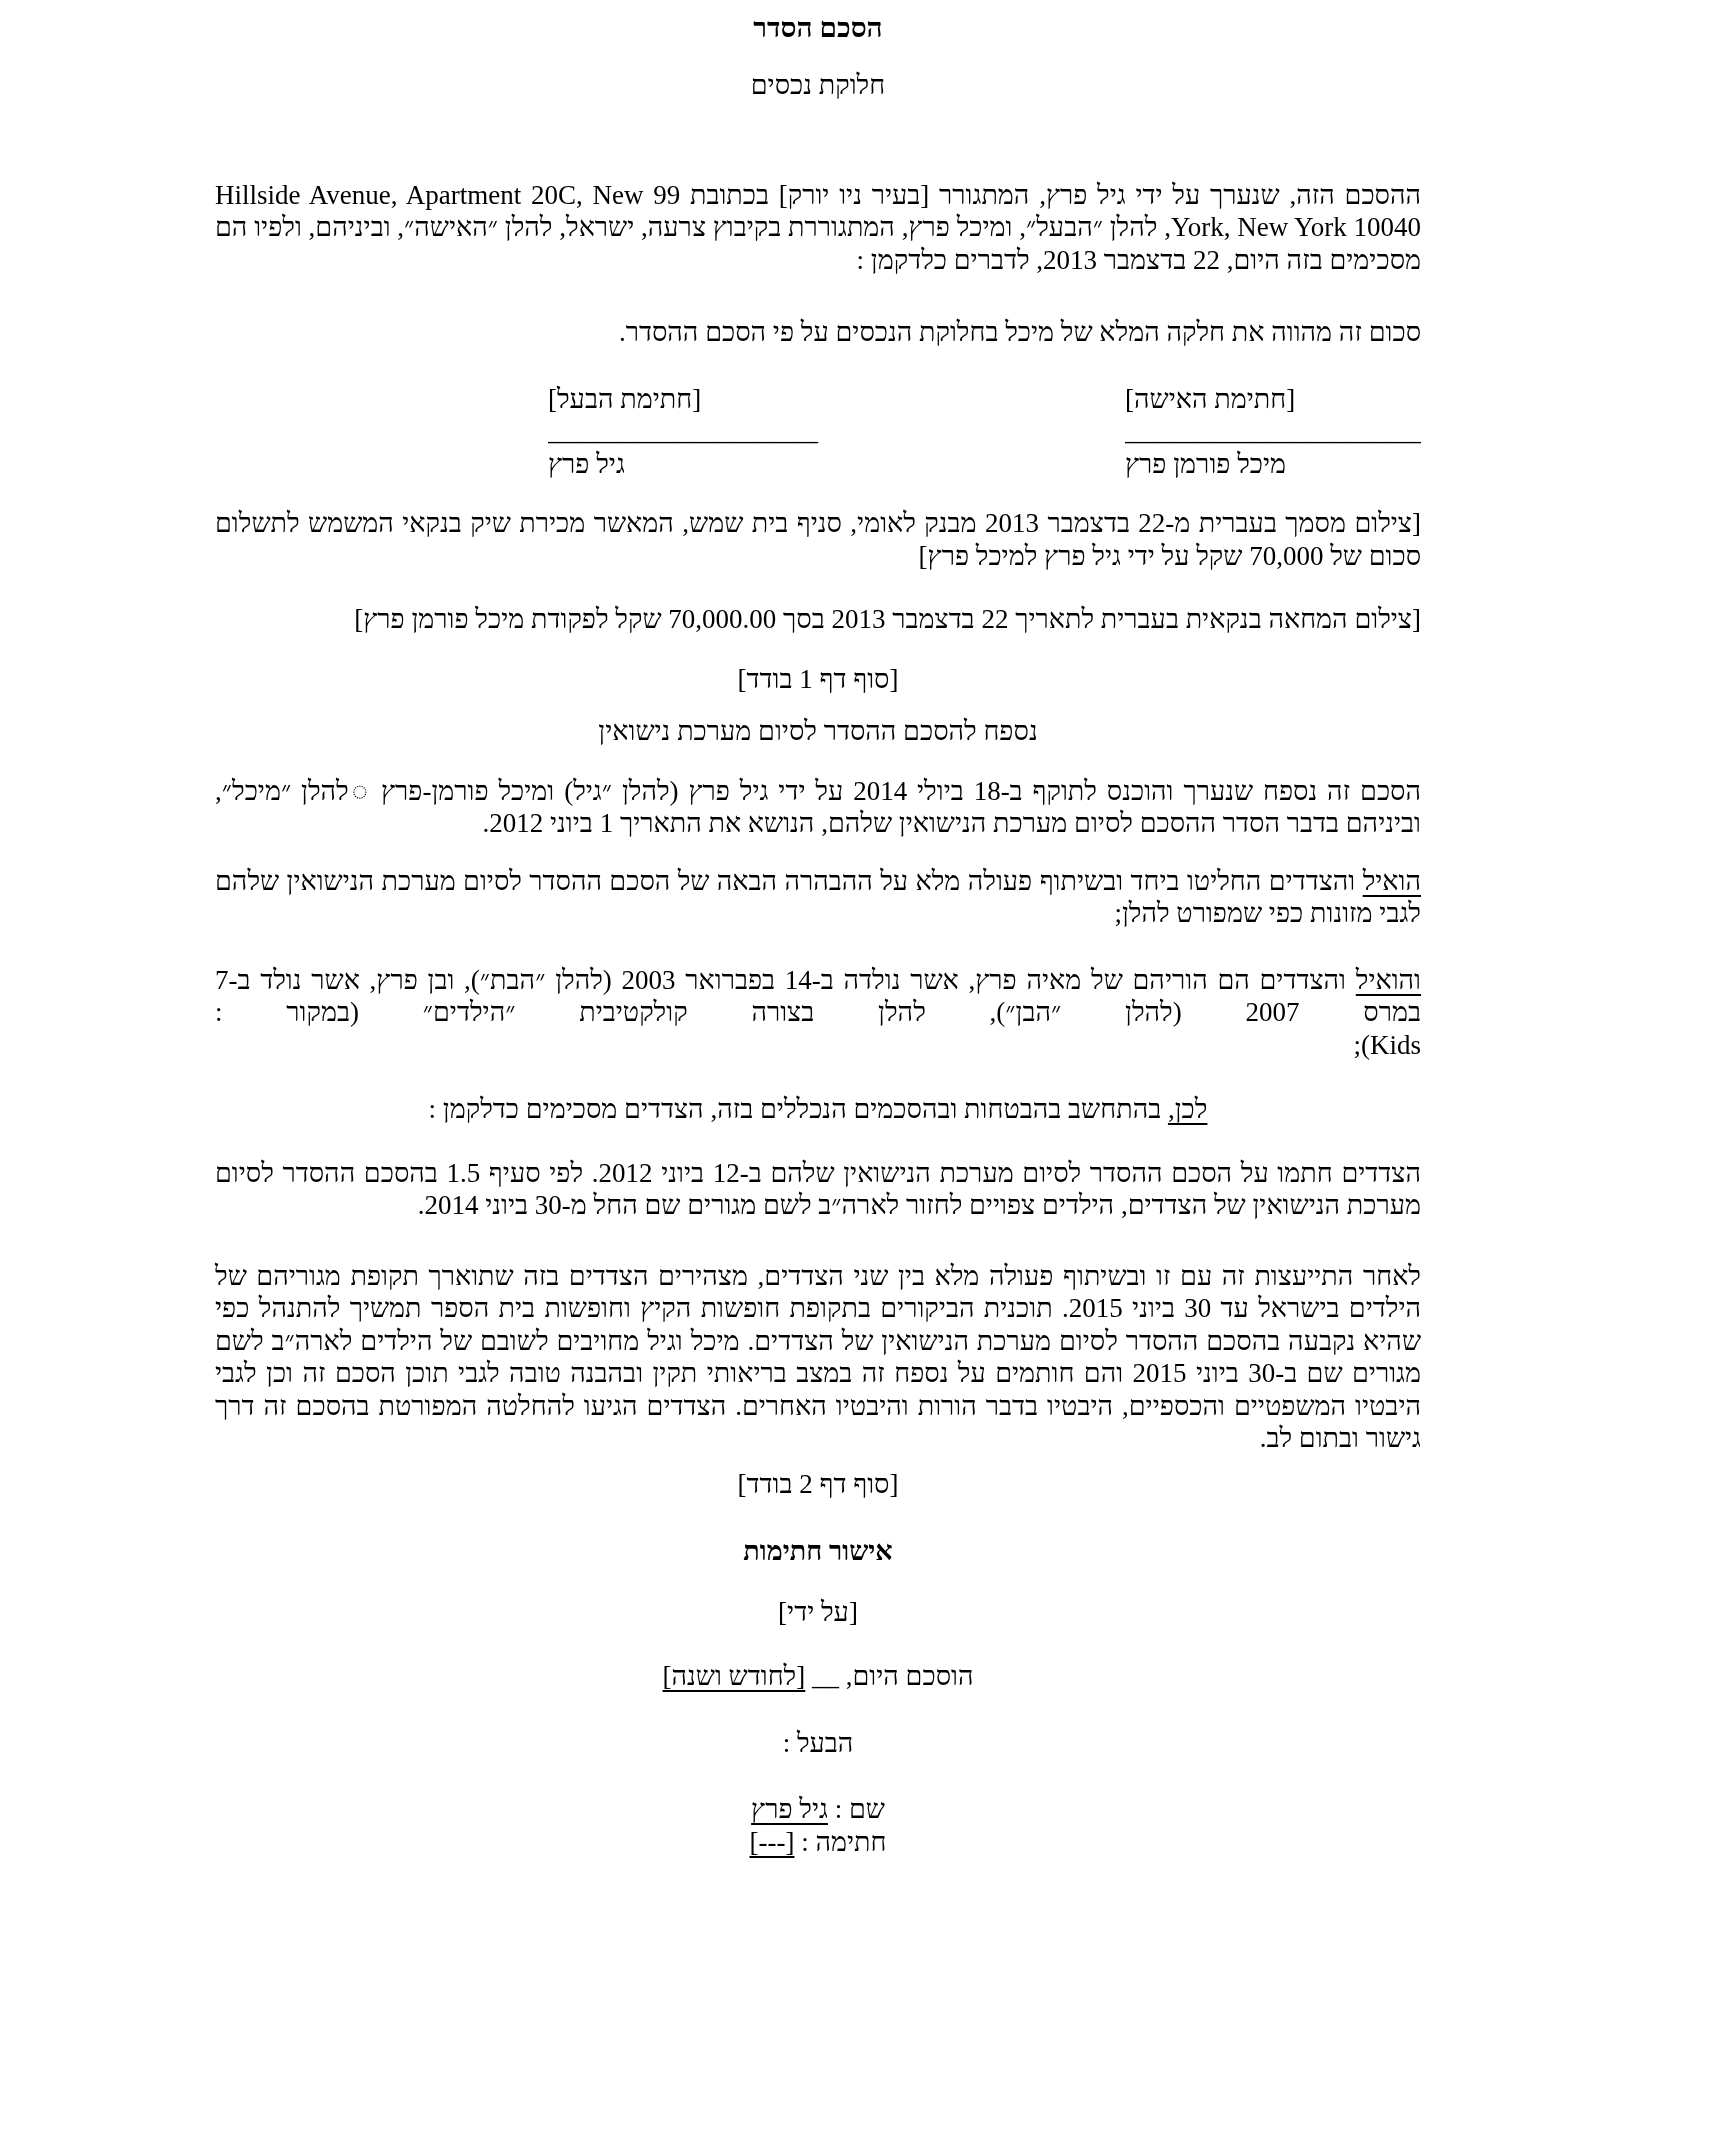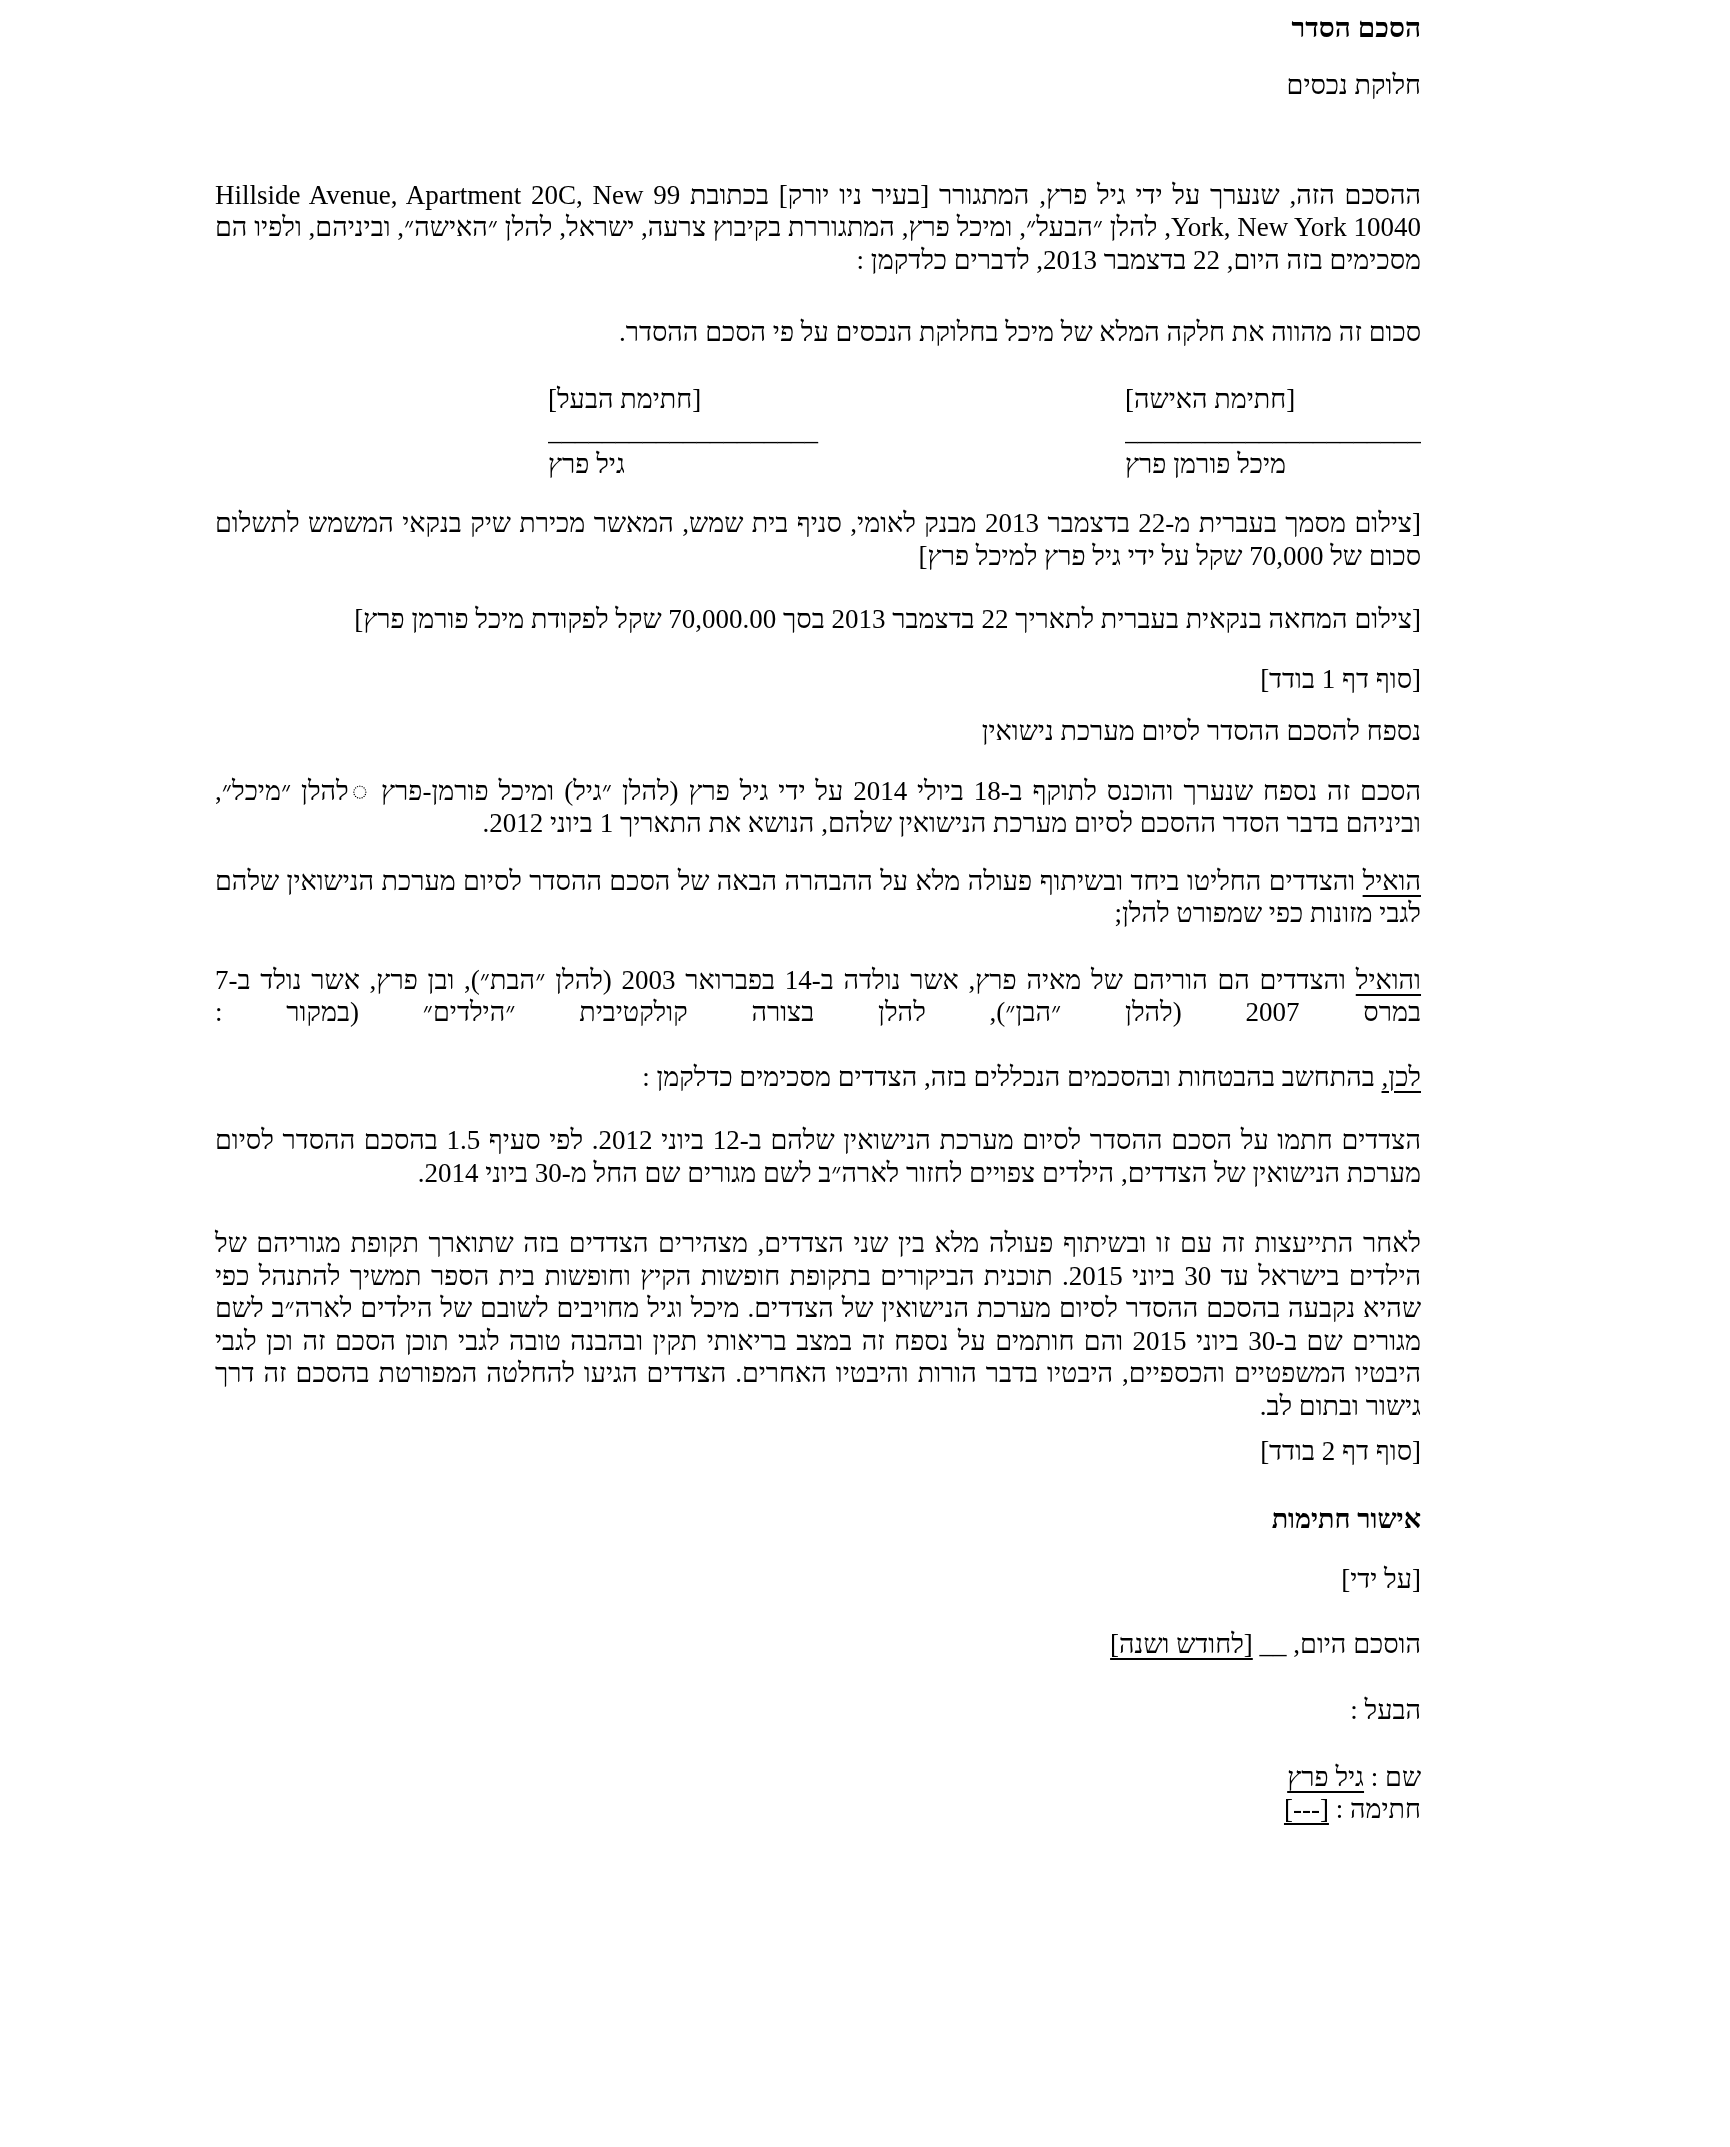--- a/index.html
+++ b/index.html
@@ -15,21 +15,21 @@
   .content{
     position:absolute;
     top:11.5px;
     right:309px;
     width:1206px;
     direction:rtl;
     text-align:right;
     font-size:27px;
     line-height:32.5px;
   }
-  p{margin:0;padding:0;}
+  p{margin:0;padding:0;text-align:center;}
   .justify{text-align:justify;}
   .justify-all{text-align:justify;text-align-last:justify;}
   .doc-title{font-weight:bold;font-size:28px;}
   .u{text-decoration:underline;text-decoration-thickness:1.9px;text-underline-offset:4.8px;}
   .sig-row{display:flex;}
   .sig-col{text-align:left;}
   .col-wife{width:296px;}
   .col-husband{width:272px;margin-right:305px;}
   .sig-line-text{white-space:nowrap;overflow:hidden;}
   .kids-line{text-align:right;}
@@ -69,20 +69,21 @@
     <p style="margin-top:27px;">[סוף דף 1 בודד]</p>
 
     <p style="margin-top:20px;">נספח להסכם ההסדר לסיום מערכת נישואין</p>
 
     <p class="justify" style="margin-top:27px;">הסכם זה נספח שנערך והוכנס לתוקף ב-18 ביולי 2014 על ידי גיל פרץ (להלן ״גיל) ומיכל פורמן-פרץ ◌להלן ״מיכל״, וביניהם בדבר הסדר ההסכם לסיום מערכת הנישואין שלהם, הנושא את התאריך 1 ביוני 2012.</p>
 
     <p class="justify" style="margin-top:25px;"><span class="u">הואיל</span><span> והצדדים החליטו ביחד ובשיתוף פעולה מלא על ההבהרה הבאה של הסכם ההסדר לסיום מערכת הנישואין שלהם לגבי מזונות כפי שמפורט להלן;</span></p>
 
     <div style="margin-top:34px;">
       <p class="justify-all"><span class="u">והואיל</span><span> והצדדים הם הוריהם של מאיה פרץ, אשר נולדה ב-14 בפברואר 2003 (להלן ״הבת״), ובן פרץ, אשר נולד ב-7 במרס 2007 (להלן ״הבן״), להלן בצורה קולקטיבית ״הילדים״ (במקור :</span></p>
+      <p class="kids-line">Kids);</p>
     </div>
 
     <p style="margin-top:32px;"><span class="u">לכן,</span><span> בהתחשב בהבטחות ובהסכמים הנכללים בזה, הצדדים מסכימים כדלקמן :</span></p>
 
     <p class="justify" style="margin-top:31px;">הצדדים חתמו על הסכם ההסדר לסיום מערכת הנישואין שלהם ב-12 ביוני 2012. לפי סעיף 1.5 בהסכם ההסדר לסיום מערכת הנישואין של הצדדים, הילדים צפויים לחזור לארה״ב לשם מגורים שם החל מ-30 ביוני 2014.</p>
 
     <p class="justify" style="margin-top:38px;">לאחר התייעצות זה עם זו ובשיתוף פעולה מלא בין שני הצדדים, מצהירים הצדדים בזה שתוארך תקופת מגוריהם של הילדים בישראל עד 30 ביוני 2015. תוכנית הביקורים בתקופת חופשות הקיץ וחופשות בית הספר תמשיך להתנהל כפי שהיא נקבעה בהסכם ההסדר לסיום מערכת הנישואין של הצדדים. מיכל וגיל מחויבים לשובם של הילדים לארה״ב לשם מגורים שם ב-30 ביוני 2015 והם חותמים על נספח זה במצב בריאותי תקין ובהבנה טובה לגבי תוכן הסכם זה וכן לגבי היבטיו המשפטיים והכספיים, היבטיו בדבר הורות והיבטיו האחרים. הצדדים הגיעו להחלטה המפורטת בהסכם זה דרך גישור ובתום לב.</p>
 
     <p style="margin-top:13.4px;">[סוף דף 2 בודד]</p>
 

